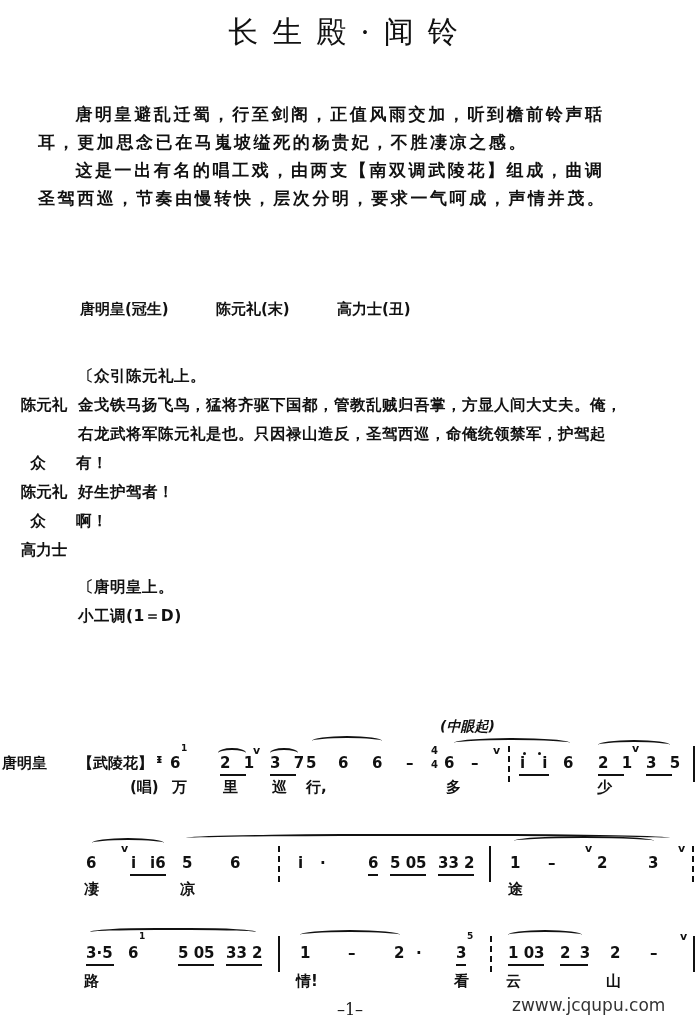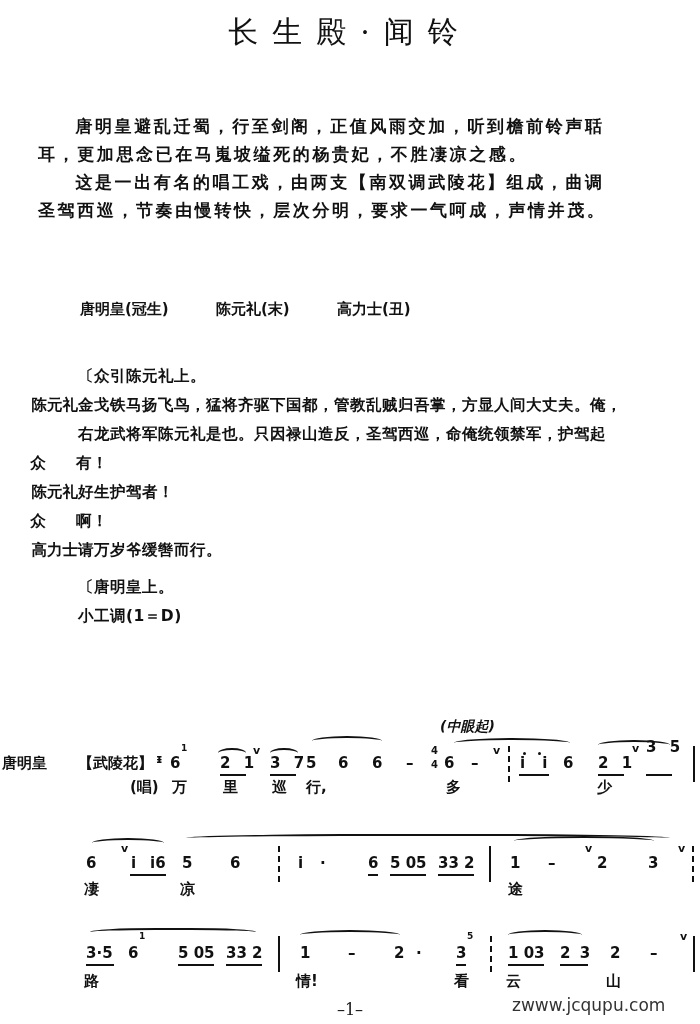--- a/index.html
+++ b/index.html
@@ -16,42 +16,42 @@
     .intro {
       left: 38px; width: 630px; font-size: 17px; font-weight: bold;
       line-height: 28px; letter-spacing: 2.6px;
     }
     .intro p { margin: 0; }
     .intro .indent { text-indent: 2.2em; }
     .cast { top: 300px; left: 80px; font-size: 15px; font-weight: bold; }
     .cast span { display: inline-block; margin-right: 42px; }
     .dlg { left: 0; width: 700px; font-size: 15.5px; font-weight: bold; line-height: 29px; }
     .row { display: flex; }
-    .spk { width: 78px; flex: none; text-align: right; padding-left: 10px; box-sizing: border-box; }
+    .spk { width: 78px; flex: none; text-align: center; padding-left: 10px; box-sizing: border-box; }
     .spk.center { text-align: center; padding-left: 0; width: 76px; }
     .txt { flex: 1; letter-spacing: 0.5px; padding-right: 12px; }
     .score { font-weight: bold; font-size: 15px; }
     .note { position: absolute; font-family: "DejaVu Sans", sans-serif; font-weight: bold; font-size: 15px; }
     .lyric { position: absolute; font-weight: bold; font-size: 15px; }
     .bar { position: absolute; width: 2px; background: #111; }
     .dashbar { position: absolute; width: 0; border-left: 2px dashed #111; }
     .slur { position: absolute; border-top: 2px solid #111; border-radius: 50% 50% 0 0; height: 8px; }
     .ul { position: absolute; height: 1.5px; background: #111; }
     .breath { position: absolute; font-size: 11px; font-weight: bold; }
     .sup { position: absolute; font-size: 9px; font-weight: bold; line-height: 9px; }
     .dot-above { position: absolute; width: 3px; height: 3px; background: #111; border-radius: 50%; }
     .footer { left: 0; width: 700px; top: 1000px; text-align: center; font-family: "DejaVu Serif", serif; font-size: 16px; }
     .watermark { left: 512px; top: 995px; font-family: "DejaVu Sans", sans-serif; font-size: 17px; color: #333; }
   </style>
 </head>
 <body>
 
 <div class="abs title">长生殿·闻铃</div>
 
-<div class="abs intro" style="top:100px;margin-top:12px;">
+<div class="abs intro" style="top:100px;">
   <p class="indent">唐明皇避乱迁蜀，行至剑阁，正值风雨交加，听到檐前铃声聒</p>
   <p>耳，更加思念已在马嵬坡缢死的杨贵妃，不胜凄凉之感。</p>
   <p class="indent">这是一出有名的唱工戏，由两支【南双调武陵花】组成，曲调</p>
   <p>圣驾西巡，节奏由慢转快，层次分明，要求一气呵成，声情并茂。</p>
 </div>
 
 <div class="abs cast">
   <span>唐明皇(冠生)</span>
   <span>陈元礼(末)</span>
   <span>高力士(丑)</span>
@@ -80,21 +80,20 @@
     </div>
   <div class="row">
       <span class="spk center">众</span>
       <span class="txt">啊！</span>
     </div>
   <div class="row">
       <span class="spk"></span>
     </div>
   <div class="row">
       <span class="spk">高力士</span>
-      <span class="txt">请万岁爷缓辔而行。</span>
     </div>
   <div class="row" style="margin-top:8px;">
       <span class="spk"></span>
       <span class="txt">〔唐明皇上。</span>
     </div>
   <div class="row">
       <span class="spk"></span>
       <span class="txt">小工调(1＝D)</span>
     </div>
 </div>
@@ -127,21 +126,21 @@
   <div class="dashbar" style="left:508px;top:34px;height:36px;"></div>
   <span class="note" style="left:520px;top:42px;letter-spacing:6px;">i i</span>
   <div class="dot-above" style="left:523px;top:40px;"></div>
   <div class="dot-above" style="left:538px;top:40px;"></div>
   <div class="ul" style="left:519px;top:62px;width:30px;"></div>
   <span class="note" style="left:563px;top:42px;">6</span>
   <div class="slur" style="left:598px;top:28px;width:72px;"></div>
   <span class="note" style="left:598px;top:42px;letter-spacing:4px;">2 1</span>
   <div class="ul" style="left:598px;top:62px;width:26px;"></div>
   <span class="breath" style="left:632px;top:30px;">v</span>
-  <span class="note" style="left:646px;top:26px;letter-spacing:4px;">3 5</span>
+  <span class="note" style="left:646px;top:42px;letter-spacing:4px;">3 5</span>
   <div class="ul" style="left:646px;top:62px;width:26px;"></div>
   <div class="bar" style="left:693px;top:34px;height:36px;"></div>
   <span class="lyric" style="left:130px;top:66px;">(唱)</span>
   <span class="lyric" style="left:172px;top:66px;">万</span>
   <span class="lyric" style="left:223px;top:66px;">里</span>
   <span class="lyric" style="left:272px;top:66px;">巡</span>
   <span class="lyric" style="left:306px;top:66px;">行,</span>
   <span class="lyric" style="left:446px;top:66px;">多</span>
   <span class="lyric" style="left:597px;top:66px;">少</span>
 </div>

